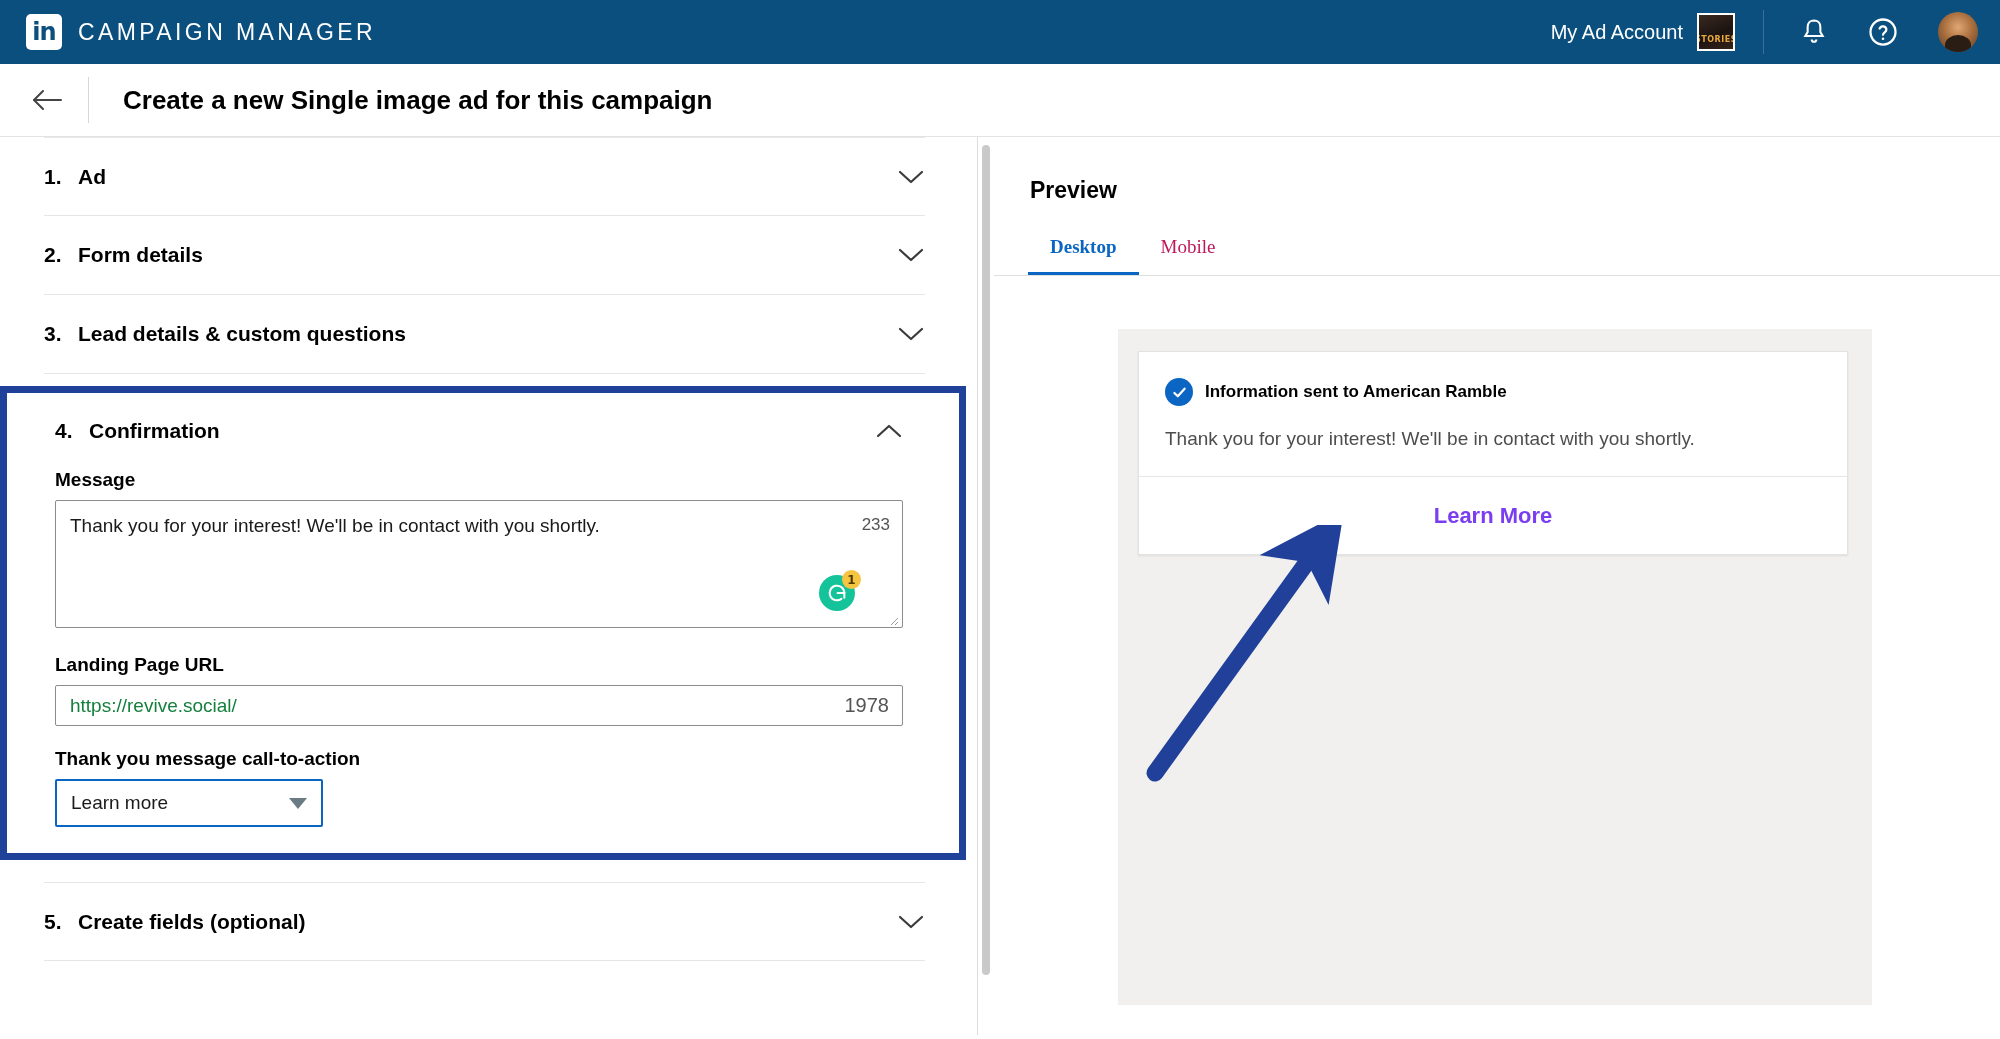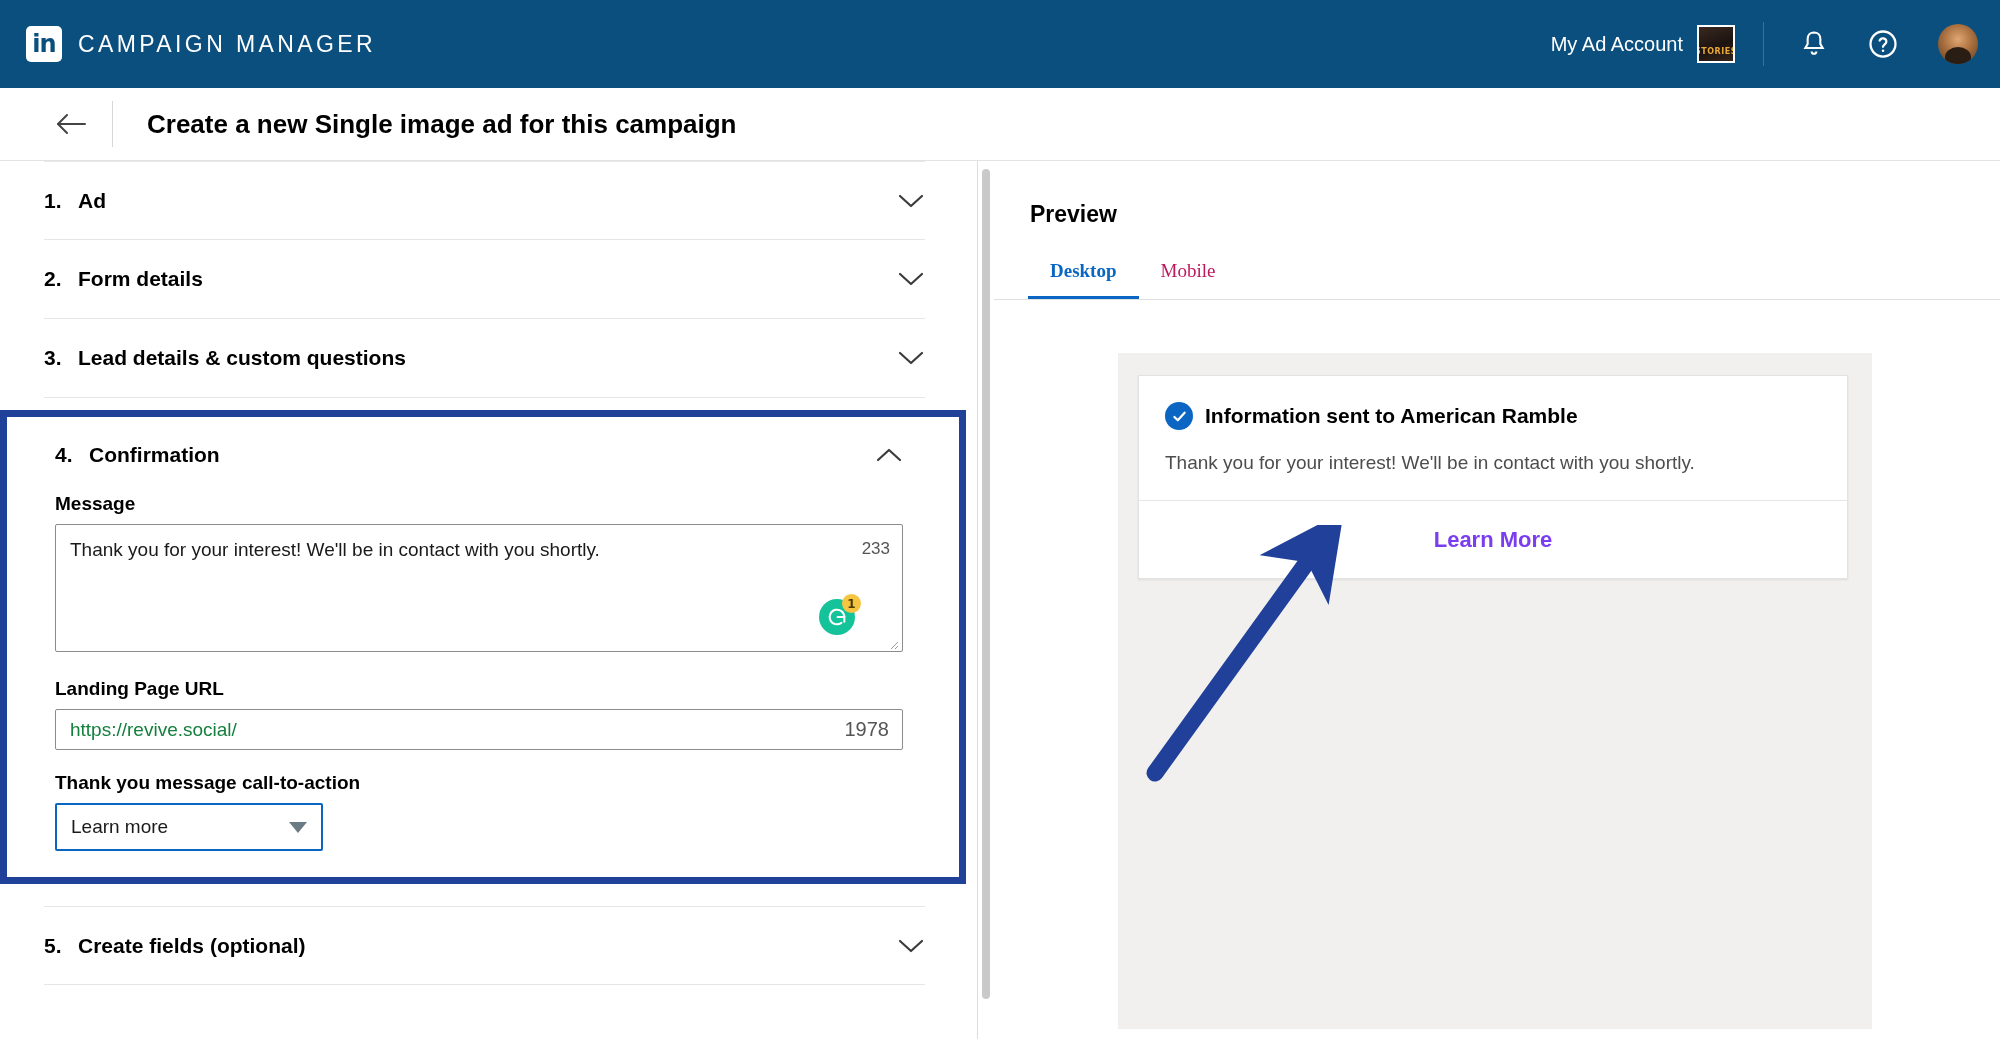--- a/index.html
+++ b/index.html
@@ -6,21 +6,21 @@
   html, body {
     width: 2000px;
     height: 1039px;
     overflow: hidden;
     font-family: "Liberation Sans", sans-serif;
     background: #ffffff;
   }
 
   
   .topbar {
-    height: 88px;
+    height: 64px;
     background: #0b4f7f;
     display: flex;
     align-items: center;
     justify-content: space-between;
     padding: 0 22px 0 26px;
     position: relative;
   }
   .brand { display: flex; align-items: center; gap: 16px; }
   .li-logo {
     width: 36px; height: 36px;
@@ -74,21 +74,21 @@
     width: 26px; height: 20px; border-radius: 50% 50% 0 0;
     background:#2a1d14;
   }
 
   
   .page-header {
     height: 73px;
     display: flex; align-items: center;
     background: #ffffff;
     border-bottom: 1px solid #e3e3e3;
-    padding-left: 48px;
+    padding-left: 24px;
   }
   .back-btn {
     width: 46px; height: 46px;
     display: flex; align-items: center; justify-content: center;
     cursor: pointer;
   }
   .header-sep { width: 1px; height: 46px; background: #d6d6d6; margin: 0 34px 0 18px; }
   .page-title { font-size: 26px; font-weight: bold; color: #000000; }
 
   
@@ -246,21 +246,21 @@
   .pc-head {
     display: flex; align-items: center; gap: 12px;
     margin-bottom: 22px;
   }
   .check-badge {
     width: 28px; height: 28px; border-radius: 50%;
     background: #0a66c2;
     display: flex; align-items: center; justify-content: center;
     flex: none;
   }
-  .pc-title { font-size: 21px; font-weight: bold; color: #000; }
+  .pc-title { font-size: 17px; font-weight: bold; color: #000; }
   .pc-body { font-size: 19px; color: #4d4d4d; }
   .pc-cta {
     border-top: 1px solid #e6e6e6;
     height: 78px;
     display: flex; align-items: center; justify-content: center;
     font-size: 22px; font-weight: bold; color: #7a3df0;
     cursor: pointer;
   }
 
   .arrow-annot {

